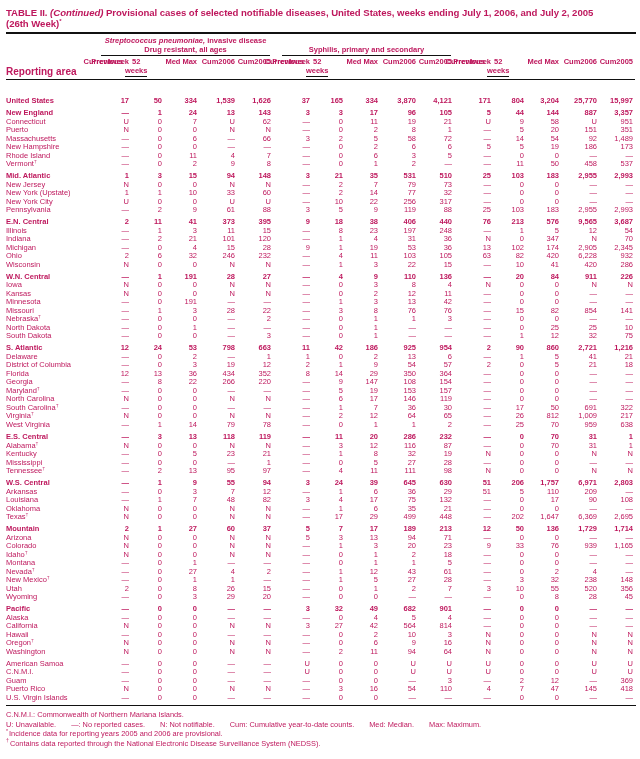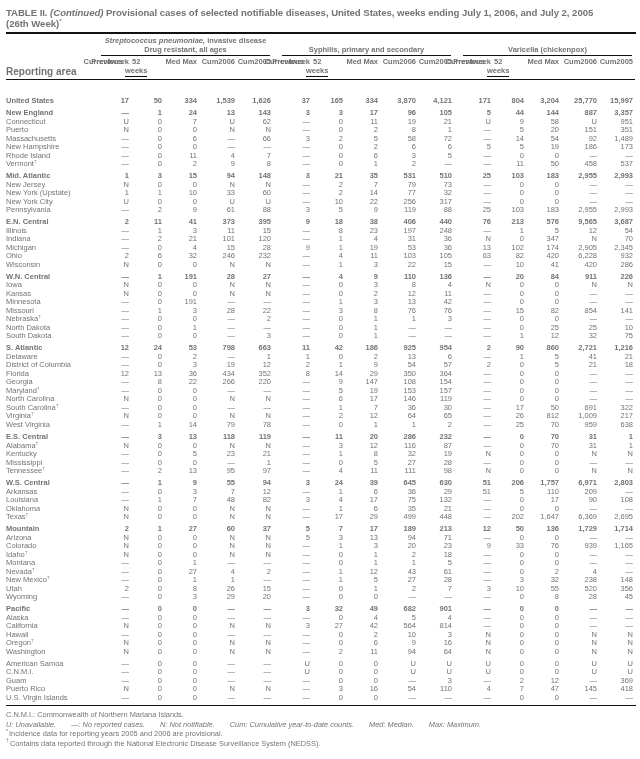--- a/index.html
+++ b/index.html
@@ -1,16 +1,16 @@
 <!DOCTYPE html>
 <html><head>
 <meta charset="utf-8">
 <style>
   html,body{margin:0;padding:0;background:#fff;}
-  .page{position:relative;width:640px;height:759px;box-sizing:border-box;background:#fff;color:#737373;
+  .page{position:relative;width:640px;height:759px;box-sizing:border-box;background:#fff;color:#be185d;
         font-family:"Liberation Sans",sans-serif;padding:7px 4px 0 6px;overflow:hidden;}
   
   .title{font-size:9.6px;font-weight:bold;line-height:11px;width:630px;letter-spacing:-0.05px;}
   .title sup{font-size:6px;}
   .toprule{width:630px;border-top:2px solid #111;margin-top:3px;}
   
   .grid{display:grid;width:630px;
         grid-template-columns:92px 33px 33px 35px 38px 36px 6px 33px 33px 35px 38px 36px 6px 33px 33px 35px 38px 36px;
         font-size:7.5px;line-height:8.5px;}
   
@@ -39,21 +39,21 @@
   .num{text-align:right;padding-right:2px;}
   .area{text-align:left;}
   .b{font-weight:bold;}
   .rowgap{grid-column:1/-1;height:3.6px;}
   .gc{}
   sup{font-size:5.2px;line-height:0;vertical-align:super;}
   
   .botrule{width:630px;border-top:1.3px solid #111;margin-top:3px;}
   .footnotes{margin-top:4px;font-size:7.4px;line-height:9px;width:630px;}
   .fn{margin-top:0.5px;}
-  .leg{margin-right:15px;font-style:italic;}
+  .leg{margin-right:15px;}
   .fnm{margin-right:1px;}
 </style>
 </head>
 <body>
 
 <div class="page">
 
   <div class="title">
     <span>TABLE II.</span>
     <i>(Continued)</i>
@@ -64,23 +64,20 @@
   <div class="toprule"></div>
 
   <div class="grid ghdr">
     <div class="ghead g1">
       <div><i>Streptococcus pneumoniae,</i><span> invasive disease</span></div>
       <div>Drug resistant, all ages</div>
     </div>
     <div class="ghead g2">
       <div>Syphilis, primary and secondary</div>
     </div>
-    <div class="ghead g3">
-      <div>Varicella (chickenpox)</div>
-    </div>
 
     <div class="rep">Reporting area</div>
 
     <div class="sh cw cw1">
       <div>Current</div>
         <div>week</div>
     </div>
     <div class="sh pv pv1">
       <div class="pvt">Previous</div>
       <div class="pvt pvu">52 weeks</div>

